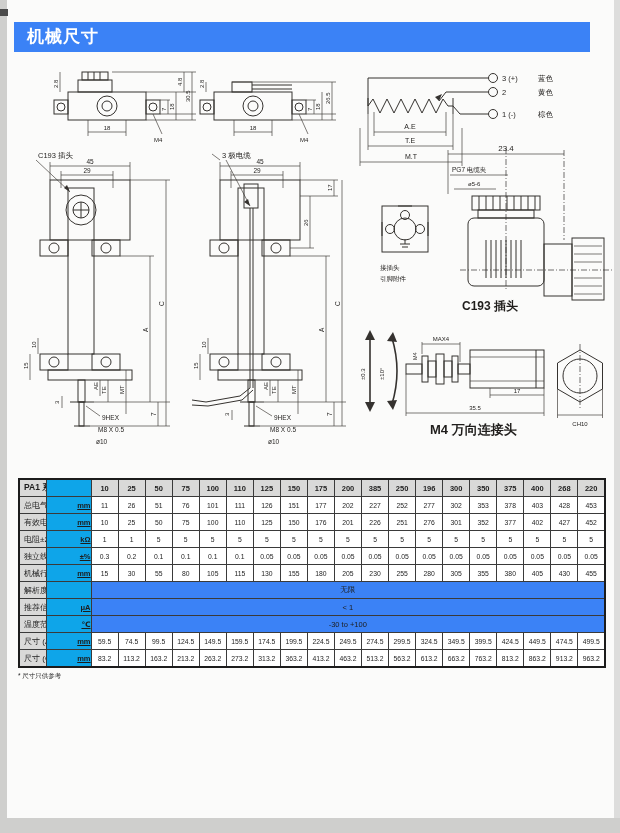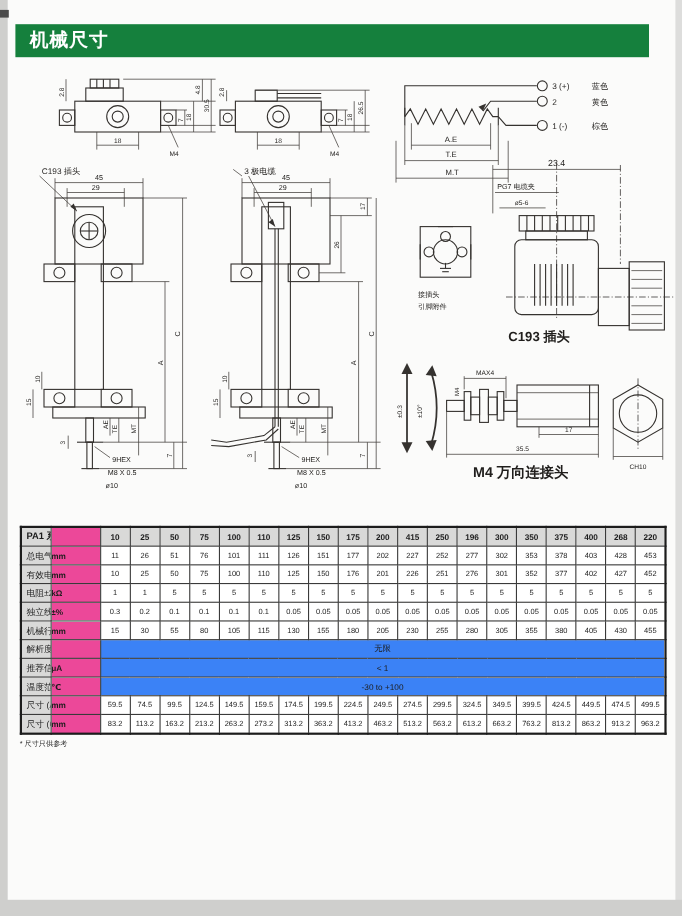--- a/index.html
+++ b/index.html
@@ -3,41 +3,41 @@
 <meta charset="utf-8">
 <style>
   html,body{margin:0;padding:0;background:#9a9a9a;}
   .page{position:relative;width:620px;height:833px;background:#fbfbfa;overflow:hidden;
         font-family:"Liberation Sans","DejaVu Sans",sans-serif;color:#1d1d1d;}
   .edge{position:absolute;background:#cfcfcd;}
   .edge-left{left:0;top:0;width:7px;height:833px;}
   .edge-right{left:614px;top:0;width:6px;height:833px;background:#dddddc;}
   .edge-bottom{left:0;top:818px;width:620px;height:15px;background:#cfcfcd;}
   .blemish{position:absolute;left:0;top:9px;width:8px;height:7px;background:#4b4b4b;}
-  .bar{position:absolute;left:14px;width:576px;height:30px;background:#15803d;color:#ffffff;
+  .bar{position:absolute;left:14px;width:576px;height:30px;background:#3b82f6;color:#ffffff;
        font-size:17px;font-weight:bold;line-height:30px;padding-left:13px;box-sizing:border-box;letter-spacing:1px;}
   .bar1{top:22px;}
   .bar2{top:443px;}
   svg{position:absolute;overflow:visible;}
   svg line,svg path,svg rect,svg circle,svg polyline,svg polygon{stroke:#35322f;fill:none;stroke-width:1;}
   svg .thin{stroke-width:0.7;stroke:#46423e;}
   svg .fil{fill:#35322f;stroke:none;}
   svg .dash{stroke-dasharray:6 2 1 2;stroke-width:0.7;}
   svg text{fill:#201e1c;stroke:none;font-family:"Liberation Sans","DejaVu Sans",sans-serif;}
   .t55{font-size:5.5px;} .t6{font-size:6px;} .t65{font-size:6.5px;} .t7{font-size:7px;}
   .t75{font-size:7.5px;} .t8{font-size:8px;} .t12{font-size:12px;font-weight:bold;} .t13{font-size:13px;font-weight:bold;}
   .mid{text-anchor:middle;}
   
   .table-wrap{position:absolute;left:18px;top:478px;width:588px;}
   #spec-table{border-collapse:collapse;table-layout:fixed;width:588px;border:2px solid #1c1c1c;}
   #spec-table th,#spec-table td{border:1px solid #3a3a3a;height:16px;padding:0;overflow:hidden;white-space:nowrap;}
   #spec-table th{background:#d9d9d8;font-size:7.5px;font-weight:bold;text-align:center;}
   #spec-table th.lbl{text-align:left;padding-left:4px;font-size:8.5px;}
   #spec-table td.lbl{width:256px;text-align:left;padding-left:4px;background:#d9d9d8;font-size:8px;}
-  #spec-table .unit{width:44px;font-weight:bold;font-size:7.5px;text-align:left;background:#ec4899;}
+  #spec-table .unit{width:44px;font-weight:bold;font-size:7.5px;text-align:right;background:#0ea5e9;text-decoration:underline;}
   #spec-table td.num{font-size:6.8px;text-align:center;background:#ffffff;}
   #spec-table td.span{font-size:7.5px;text-align:center;background:#3b82f6;}
   .footnote{margin-top:4px;font-size:6.5px;color:#222;}
 </style>
 </head>
 <body>
 
 <div class="page">
   <div class="edge edge-left"></div>
   <div class="edge edge-right"></div>
@@ -378,21 +378,21 @@
             <th class="num">10</th>
             <th class="num">25</th>
             <th class="num">50</th>
             <th class="num">75</th>
             <th class="num">100</th>
             <th class="num">110</th>
             <th class="num">125</th>
             <th class="num">150</th>
             <th class="num">175</th>
             <th class="num">200</th>
-            <th class="num">415</th>
+            <th class="num">385</th>
             <th class="num">250</th>
             <th class="num">196</th>
             <th class="num">300</th>
             <th class="num">350</th>
             <th class="num">375</th>
             <th class="num">400</th>
             <th class="num">268</th>
             <th class="num">220</th>
           </tr>
         </thead>

